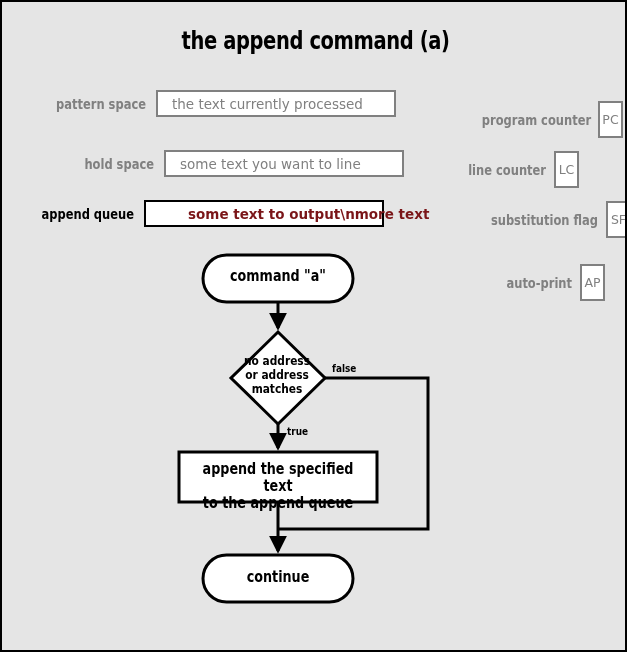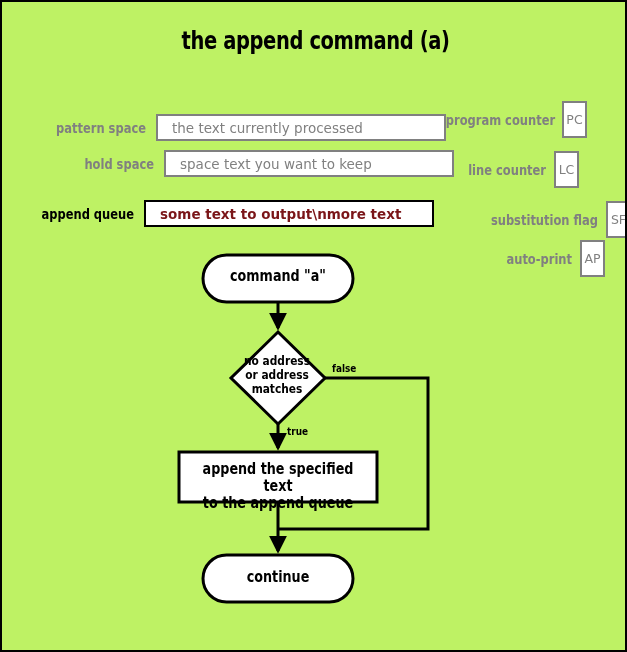--- a/index.html
+++ b/index.html
@@ -5,21 +5,21 @@
 <style>
   html, body {
     margin: 0;
     padding: 0;
     background: #ffffff;
   }
   #page {
     position: relative;
     width: 627px;
     height: 652px;
-    background: #bef264;
+    background: #e5e5e5;
     box-sizing: border-box;
     border: 2px solid #000000;
     overflow: hidden;
     font-family: "Liberation Sans", sans-serif;
   }
 
   
   #title {
     position: absolute;
     left: 0;
@@ -73,28 +73,29 @@
     white-space: nowrap;
     padding-left: 14px;
   }
   .reg-value.placeholder {
     color: #808080;
     font-weight: normal;
   }
   .reg-value.filled {
     color: #7a1518;
     font-weight: bold;
-  }
-
-  
-  #row-pattern { left: 24px; top: 112px;  }
+    margin-left: 28px;
+  }
+
+  
+  #row-pattern { left: 24px; top: 88px;  }
   #row-hold    { left: 32px; top: 148px; }
   #row-append  { left: 12px; top: 198px; }
   .reg-row .reg-label { width: 120px; margin-right: 10px; }
-  .reg-row .reg-box   { width: 290px; }
+  .reg-row .reg-box   { width: 240px; }
 
   
   .flag-row {
     position: absolute;
     display: flex;
     align-items: center;
   }
   .flag-label {
     font-family: "DejaVu Sans", sans-serif;
     font-weight: bold;
@@ -113,24 +114,24 @@
     height: 37px;
     border: 2px solid #808080;
     display: flex;
     align-items: center;
     justify-content: center;
     font-family: "DejaVu Sans", sans-serif;
     font-size: 12.5px;
     color: #808080;
     background: #ffffff;
   }
-  #row-pc { left: 420px; top: 99px;  }
+  #row-pc { left: 456px; top: 99px;  }
   #row-lc { left: 412px; top: 149px; }
   #row-sf { left: 464px; top: 199px; }
-  #row-ap { left: 438px; top: 238px; }
+  #row-ap { left: 438px; top: 262px; }
 
   
   #flow {
     position: absolute;
     left: 0;
     top: 0;
     width: 627px;
     height: 652px;
     pointer-events: none;
   }
@@ -183,21 +184,21 @@
   <div class="reg-row" id="row-pattern">
     <div class="reg-label dim">pattern space</div>
     <div class="reg-box dim">
       <span class="reg-value placeholder">the text currently processed</span>
     </div>
   </div>
 
   <div class="reg-row" id="row-hold">
     <div class="reg-label dim">hold space</div>
     <div class="reg-box dim">
-      <span class="reg-value placeholder">space text you want to keep</span>
+      <span class="reg-value placeholder">some text you want to line</span>
     </div>
   </div>
 
   <div class="reg-row" id="row-append">
     <div class="reg-label bright">append queue</div>
     <div class="reg-box bright">
       <span class="reg-value filled">some text to output\nmore text</span>
     </div>
   </div>
 

